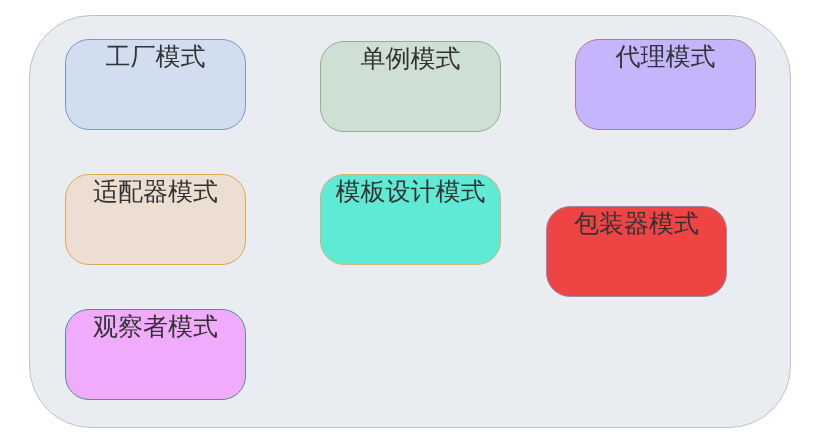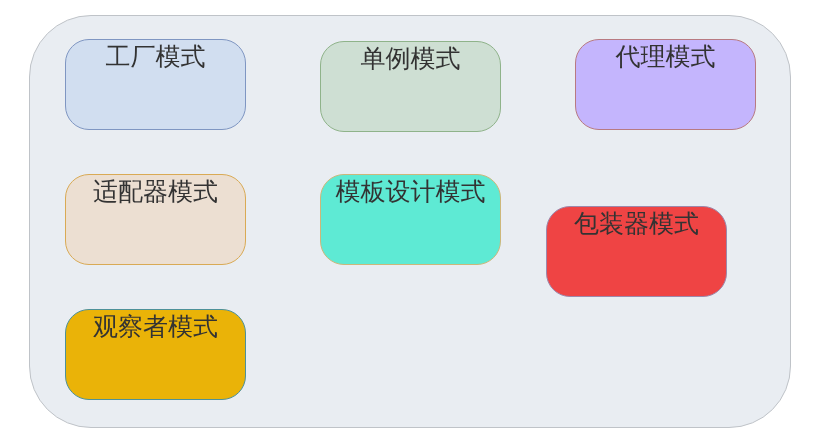--- a/index.html
+++ b/index.html
@@ -36,15 +36,15 @@
 </div>
 <div class="box" id="n3" style="left: 65px; top: 174px; background: rgb(236, 223, 210); border-color: rgb(217, 170, 85);">
   <span>适配器模式</span>
 </div>
 <div class="box" id="n4" style="left: 320px; top: 174px; background: #5eead4; border-color: rgb(205, 183, 122);">
   <span>模板设计模式</span>
 </div>
 <div class="box" id="n5" style="left: 546px; top: 174px; background: #ef4444; border-color: rgb(157, 136, 171); margin-top: 32px;">
   <span>包装器模式</span>
 </div>
-<div class="box" id="n6" style="left: 65px; top: 309px; background: #eab308; border-color: rgb(78, 145, 153);">
+<div class="box" id="n6" style="left: 65px; top: 309px; background: #f0abfc; border-color: rgb(78, 145, 153);">
   <span>观察者模式</span>
 </div>
 
 </body></html>

